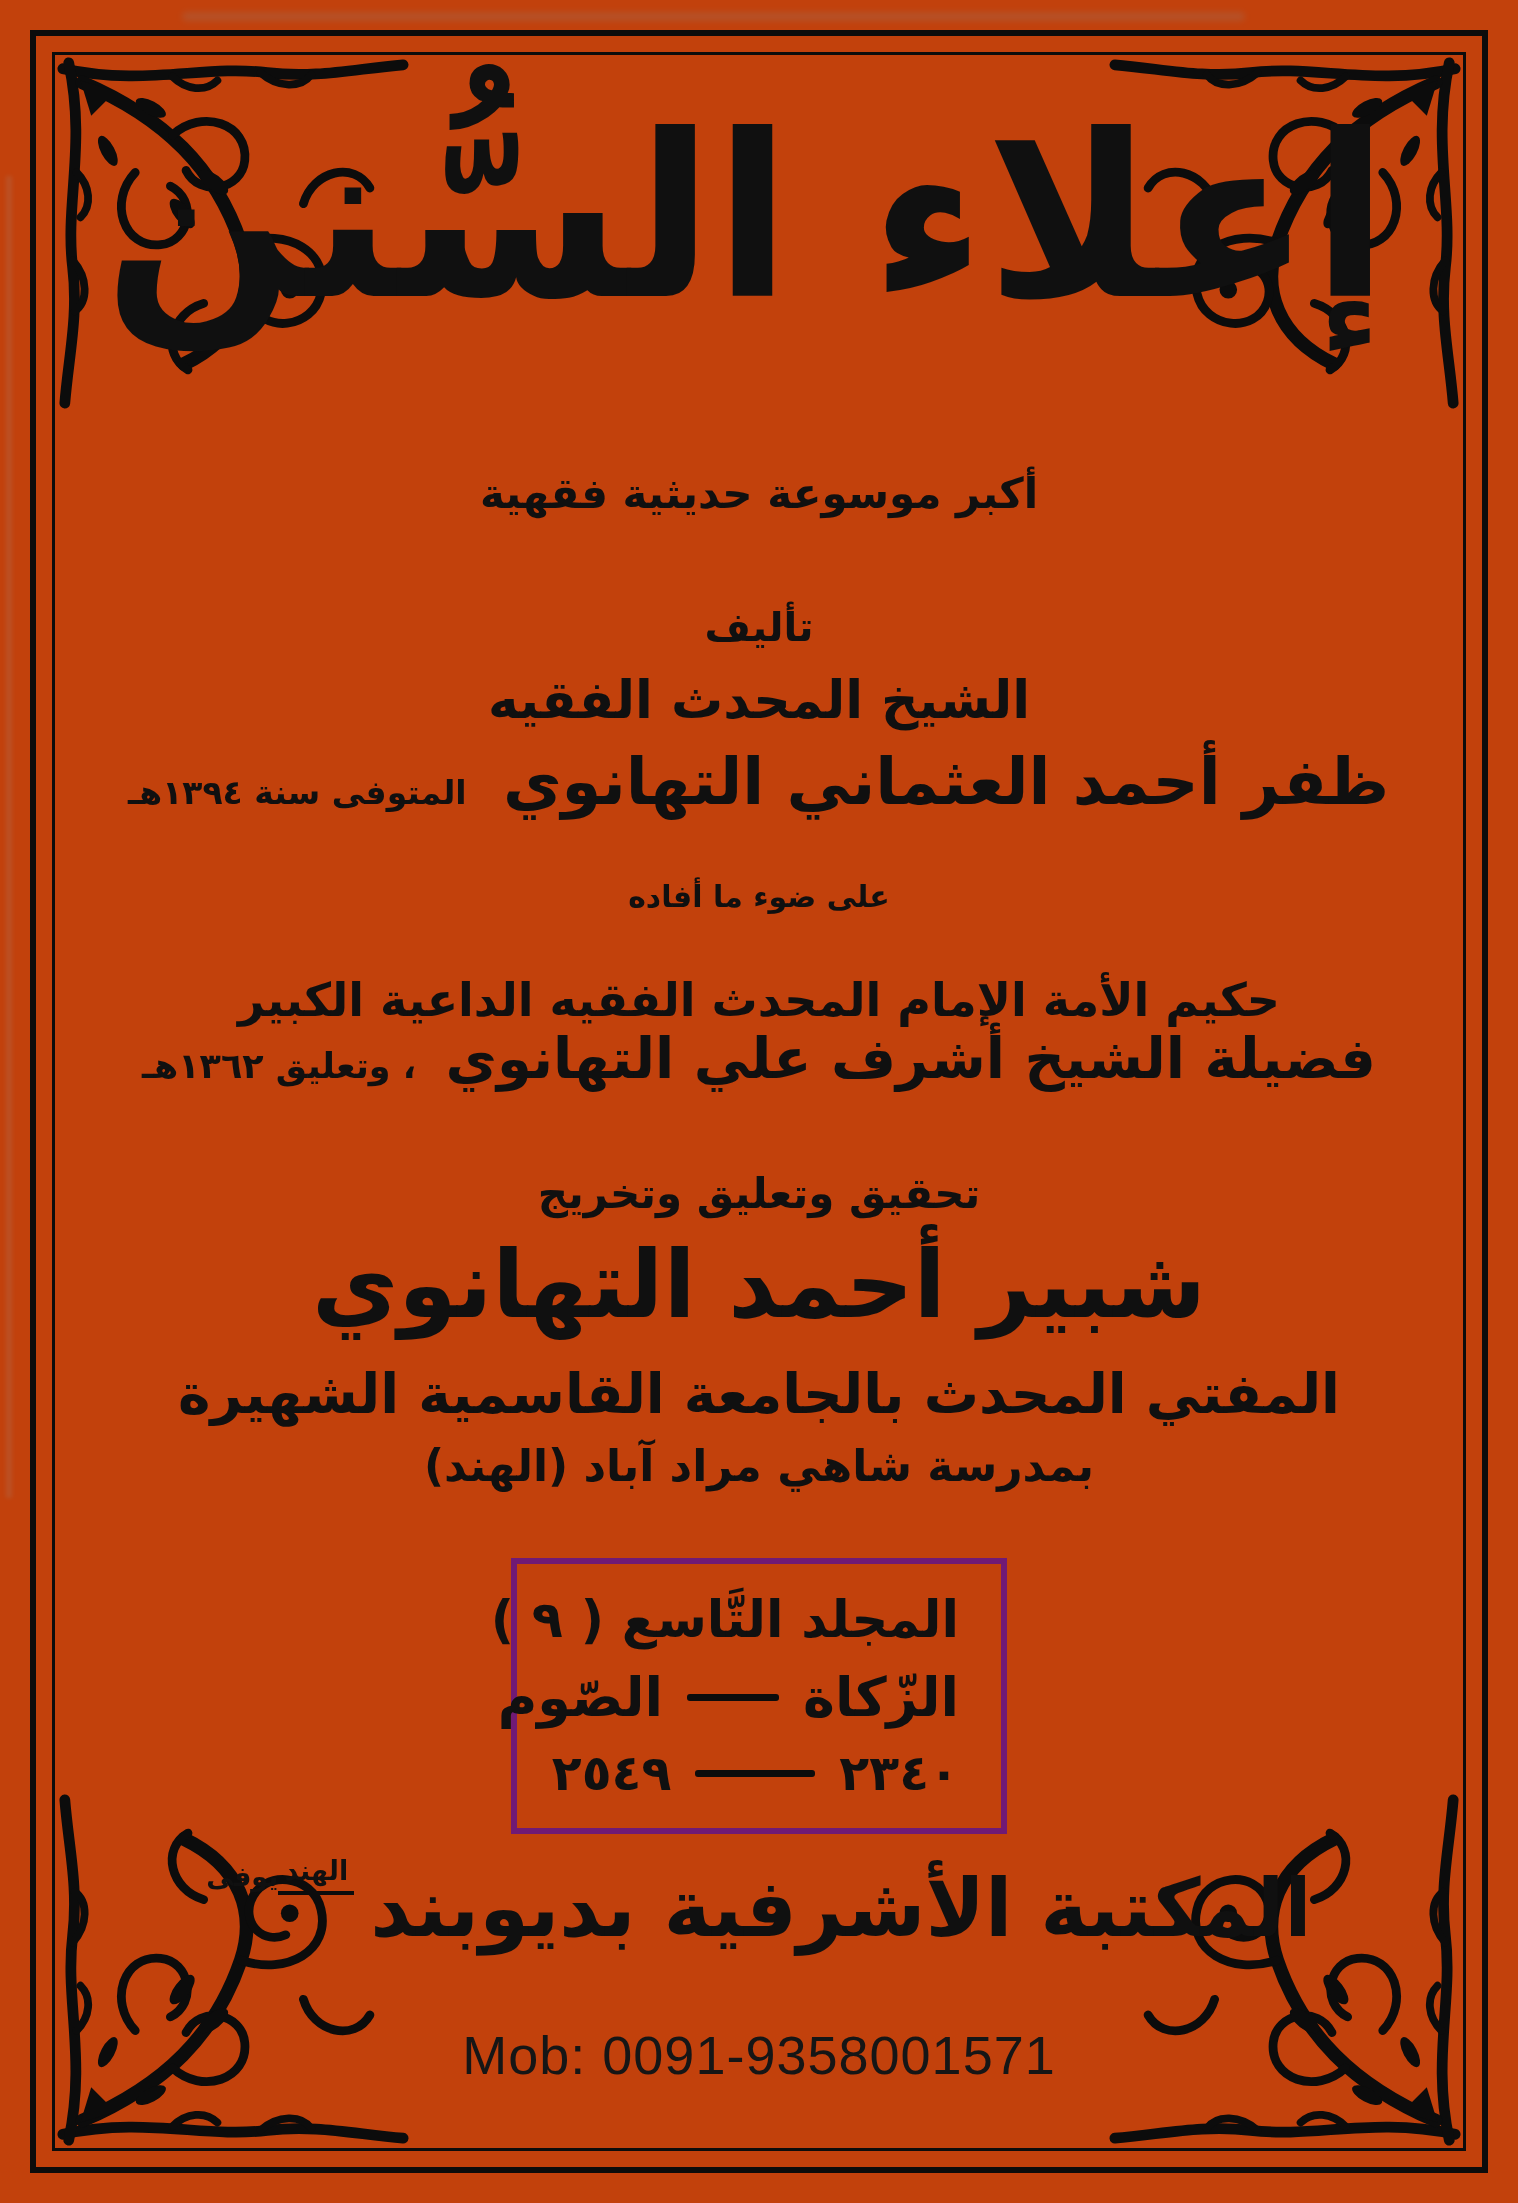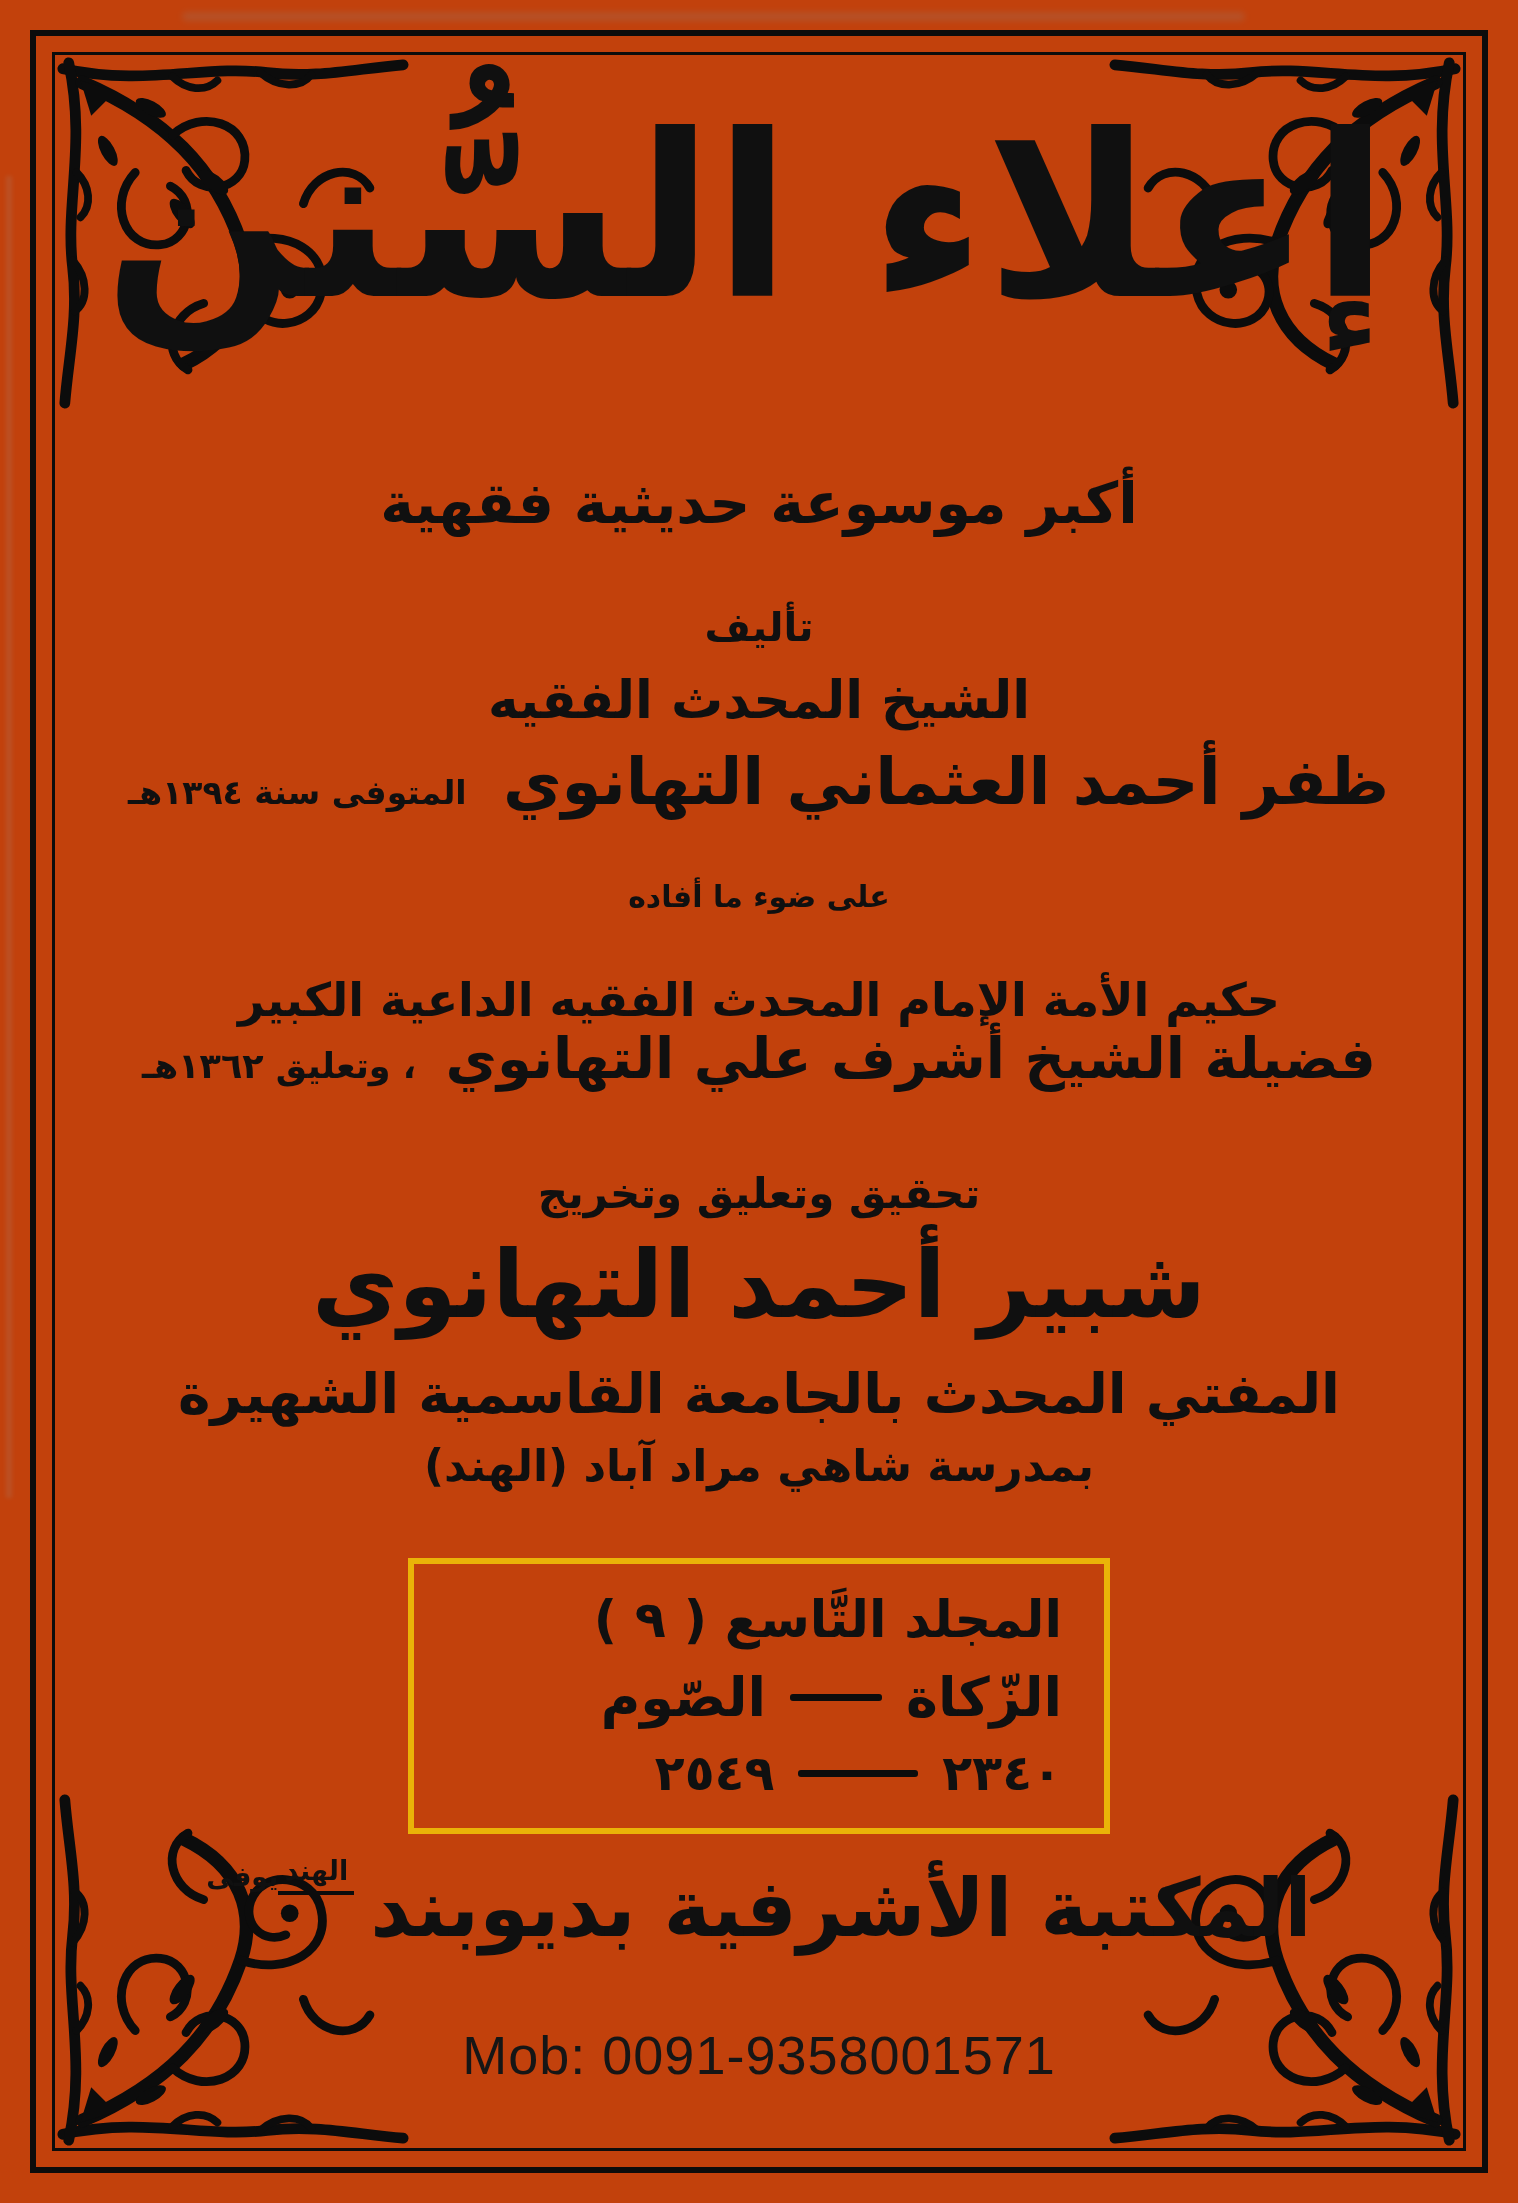--- a/index.html
+++ b/index.html
@@ -32,37 +32,37 @@
   .corner.tr{top:57px;right:57px;transform:scaleX(-1);}
   .corner.bl{bottom:57px;left:57px;transform:scaleY(-1);}
   .corner.br{bottom:57px;right:57px;transform:scale(-1,-1);}
   
   .tb{
     position:absolute;left:50%;transform:translateX(-50%);
     width:1260px;text-align:center;white-space:nowrap;
     font-weight:bold;line-height:1.25;
   }
   .title       {top:88px;  font-size:226px;line-height:1.15;}
-  .subtitle    {top:468px; font-size:57px;}
+  .subtitle    {top:468px; font-size:42px;}
   .talif       {top:602px; font-size:40px;}
   .auth-hon    {top:668px; font-size:52px;}
   .auth-name   {top:742px; font-size:64px;}
   .auth-death  {font-size:33px;font-weight:bold;margin-right:14px;}
   .basis       {top:878px; font-size:30px;}
   .mentor-hon  {top:972px; font-size:46px;}
   .mentor-name {top:1024px;font-size:56px;}
   .mentor-death{font-size:35px;font-weight:bold;margin-right:10px;}
   .tahqiq      {top:1168px;font-size:42px;}
   .editor-name {top:1226px;font-size:94px;}
   .editor-r1   {top:1360px;font-size:55px;}
   .editor-r2   {top:1438px;font-size:44px;}
   
   .vbox{
     position:absolute;top:1558px;left:50%;transform:translateX(-50%);
-    width:702px;height:276px;border:6px solid #eab308;
+    width:496px;height:276px;border:6px solid #701a75;
     box-sizing:border-box;
     display:flex;flex-direction:column;justify-content:space-evenly;
     padding:10px 42px 10px 20px;
   }
   .vrow{
     display:flex;align-items:center;justify-content:flex-start;
     font-weight:bold;white-space:nowrap;
   }
   .vrow.v1{font-size:51px;}
   .vrow.v2{font-size:54px;}

